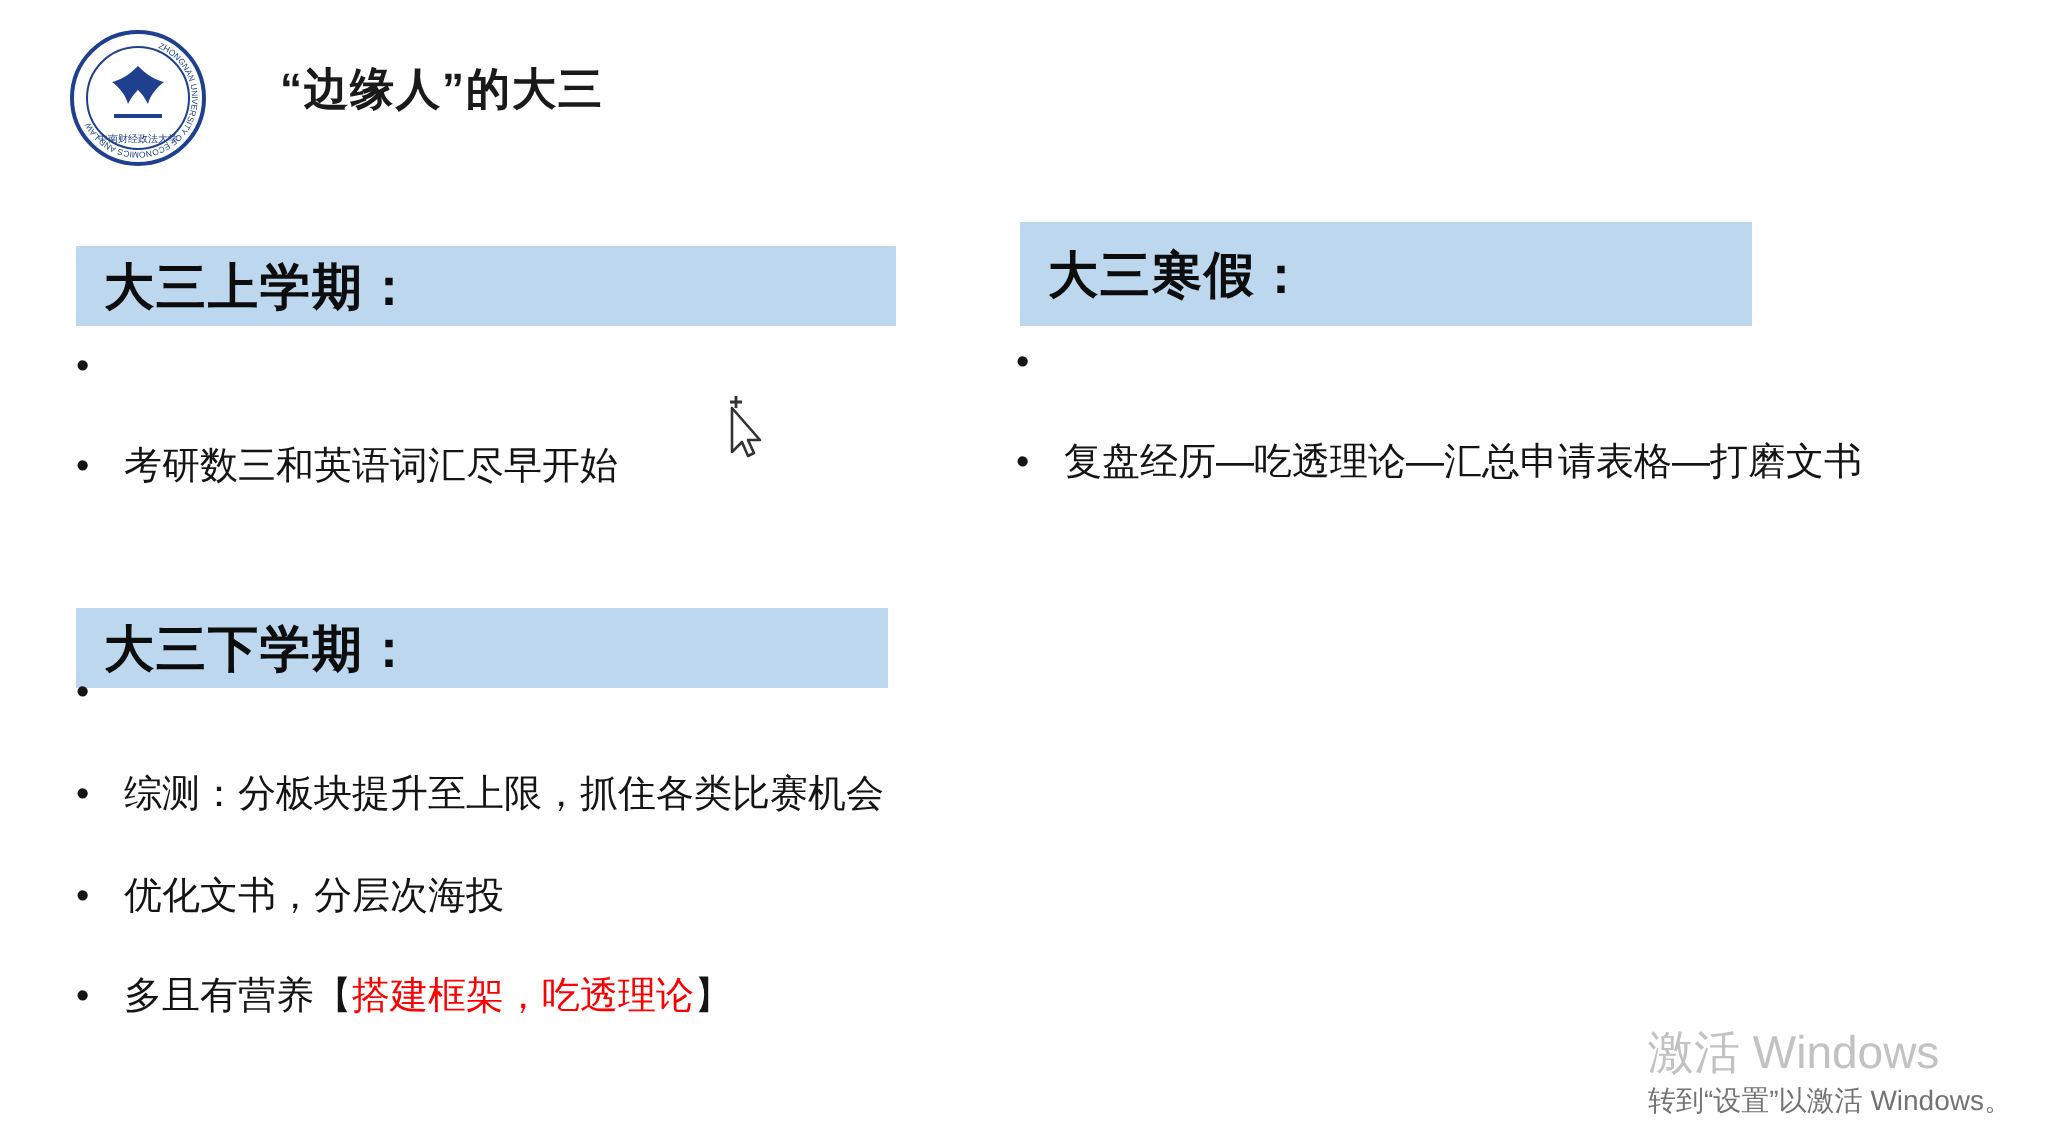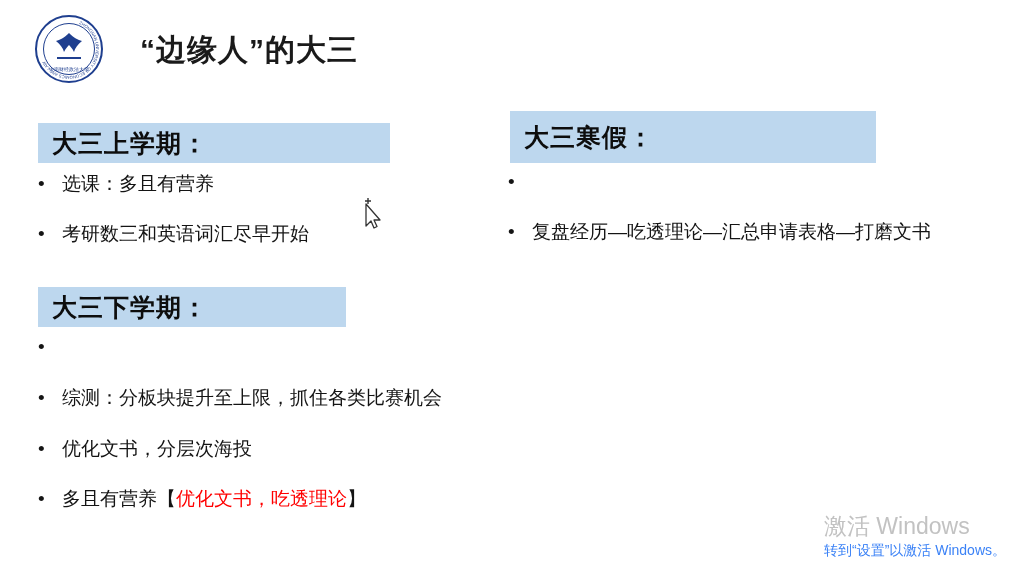--- a/index.html
+++ b/index.html
@@ -30,21 +30,21 @@
     top: 13px;
     width: 72px;
     height: 72px;
   }
 
   
   .slide-title {
     position: absolute;
     left: 140px;
     top: 30px;
-    font-size: 30px;
+    font-size: 22px;
     font-weight: bold;
     color: #1a1a1a;
     letter-spacing: 1px;
     white-space: nowrap;
   }
 
   
   .sec-bar {
     position: absolute;
     background: #bdd7ee;
@@ -54,22 +54,22 @@
     padding-left: 14px;
   }
   .sec-bar span {
     font-size: 25px;
     font-weight: bold;
     color: #0d0d0d;
     letter-spacing: 1px;
     white-space: nowrap;
   }
 
-  #bar-a { left: 38px;  top: 123px; width: 352px; height: 40px; }
-  #bar-b { left: 38px;  top: 287px; width: 308px; height: 40px; }
+  #bar-a { left: 38px;  top: 123px; width: 410px; height: 40px; }
+  #bar-b { left: 38px;  top: 304px; width: 406px; height: 40px; }
   #bar-c { left: 510px; top: 111px; width: 366px; height: 52px; }
 
   
   .bullet {
     position: absolute;
     display: flex;
     align-items: flex-start;
     font-size: 19px;
     color: #141414;
     white-space: nowrap;
@@ -122,21 +122,21 @@
     margin-top: 36px;
   }
   .watermark .wm1 {
     font-size: 23px;
     line-height: 30px;
     color: #c2c2c2;
   }
   .watermark .wm2 {
     font-size: 14px;
     line-height: 18px;
-    color: #3b82f6;
+    color: #737373;
   }
 </style>
 </head>
 <body>
 
 <div id="slide">
 
   <div class="logo">
     <svg width="72" height="72" viewBox="0 0 72 72" xmlns="http://www.w3.org/2000/svg">
       <circle cx="36" cy="36" r="33" fill="#ffffff" stroke="#1f3f8f" stroke-width="2"></circle>
@@ -158,41 +158,40 @@
   </div>
   <div class="sec-bar" id="bar-b">
     <span>大三下学期：</span>
   </div>
   <div class="sec-bar" id="bar-c">
     <span>大三寒假：</span>
   </div>
 
   <div class="bullet" id="b1">
     <span class="dot">•</span>
-    <span class="txt">选课：多且有营养</span>
   </div>
   <div class="bullet" id="b2">
     <span class="dot">•</span>
     <span class="txt">考研数三和英语词汇尽早开始</span>
   </div>
 
   <div class="bullet" id="b3">
     <span class="dot">•</span>
   </div>
   <div class="bullet" id="b4">
     <span class="dot">•</span>
     <span class="txt">综测：分板块提升至上限，抓住各类比赛机会</span>
   </div>
   <div class="bullet" id="b5">
     <span class="dot">•</span>
     <span class="txt">优化文书，分层次海投</span>
   </div>
   <div class="bullet" id="b6">
     <span class="dot">•</span>
-    <span class="txt"><span>多且有营养【</span><span class="highlight">优化文书，吃透理论</span><span>】</span></span>
+    <span class="txt"><span>多且有营养【</span><span class="highlight">搭建框架，吃透理论</span><span>】</span></span>
   </div>
 
   <div class="bullet" id="b7">
     <span class="dot">•</span>
   </div>
   <div class="bullet" id="b8">
     <span class="dot">•</span>
     <span class="txt">复盘经历—吃透理论—汇总申请表格—打磨文书</span>
   </div>
 

